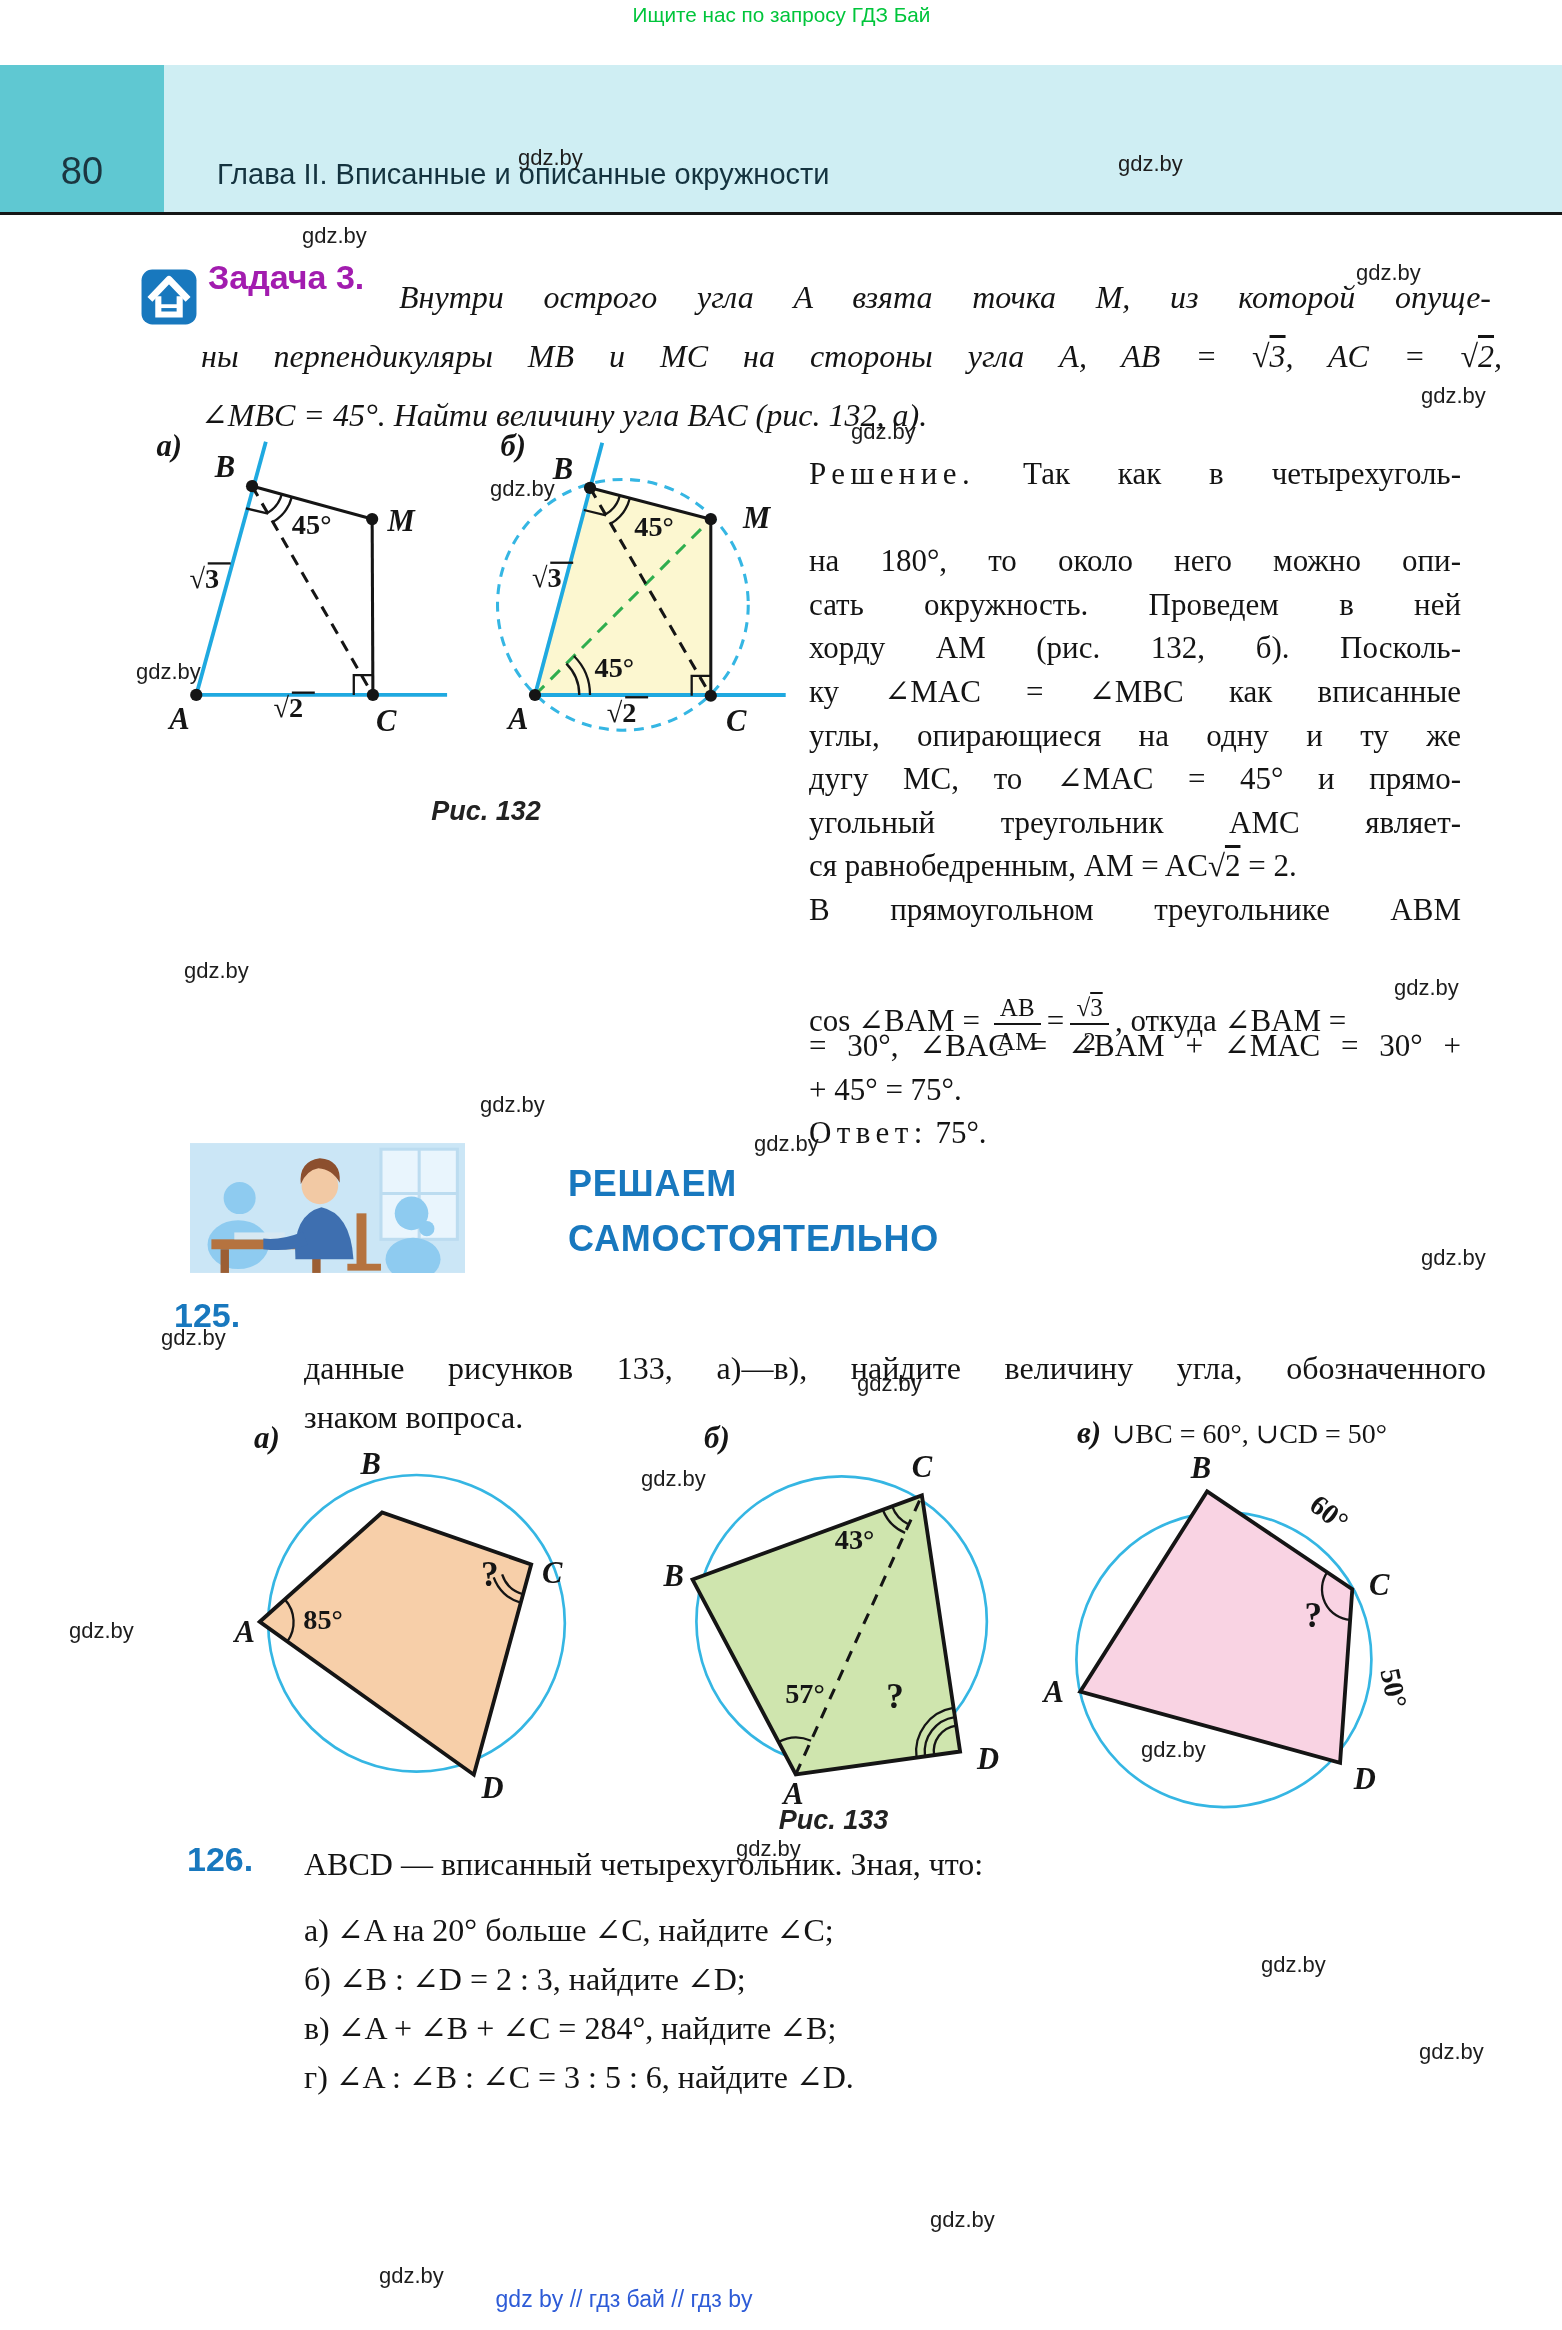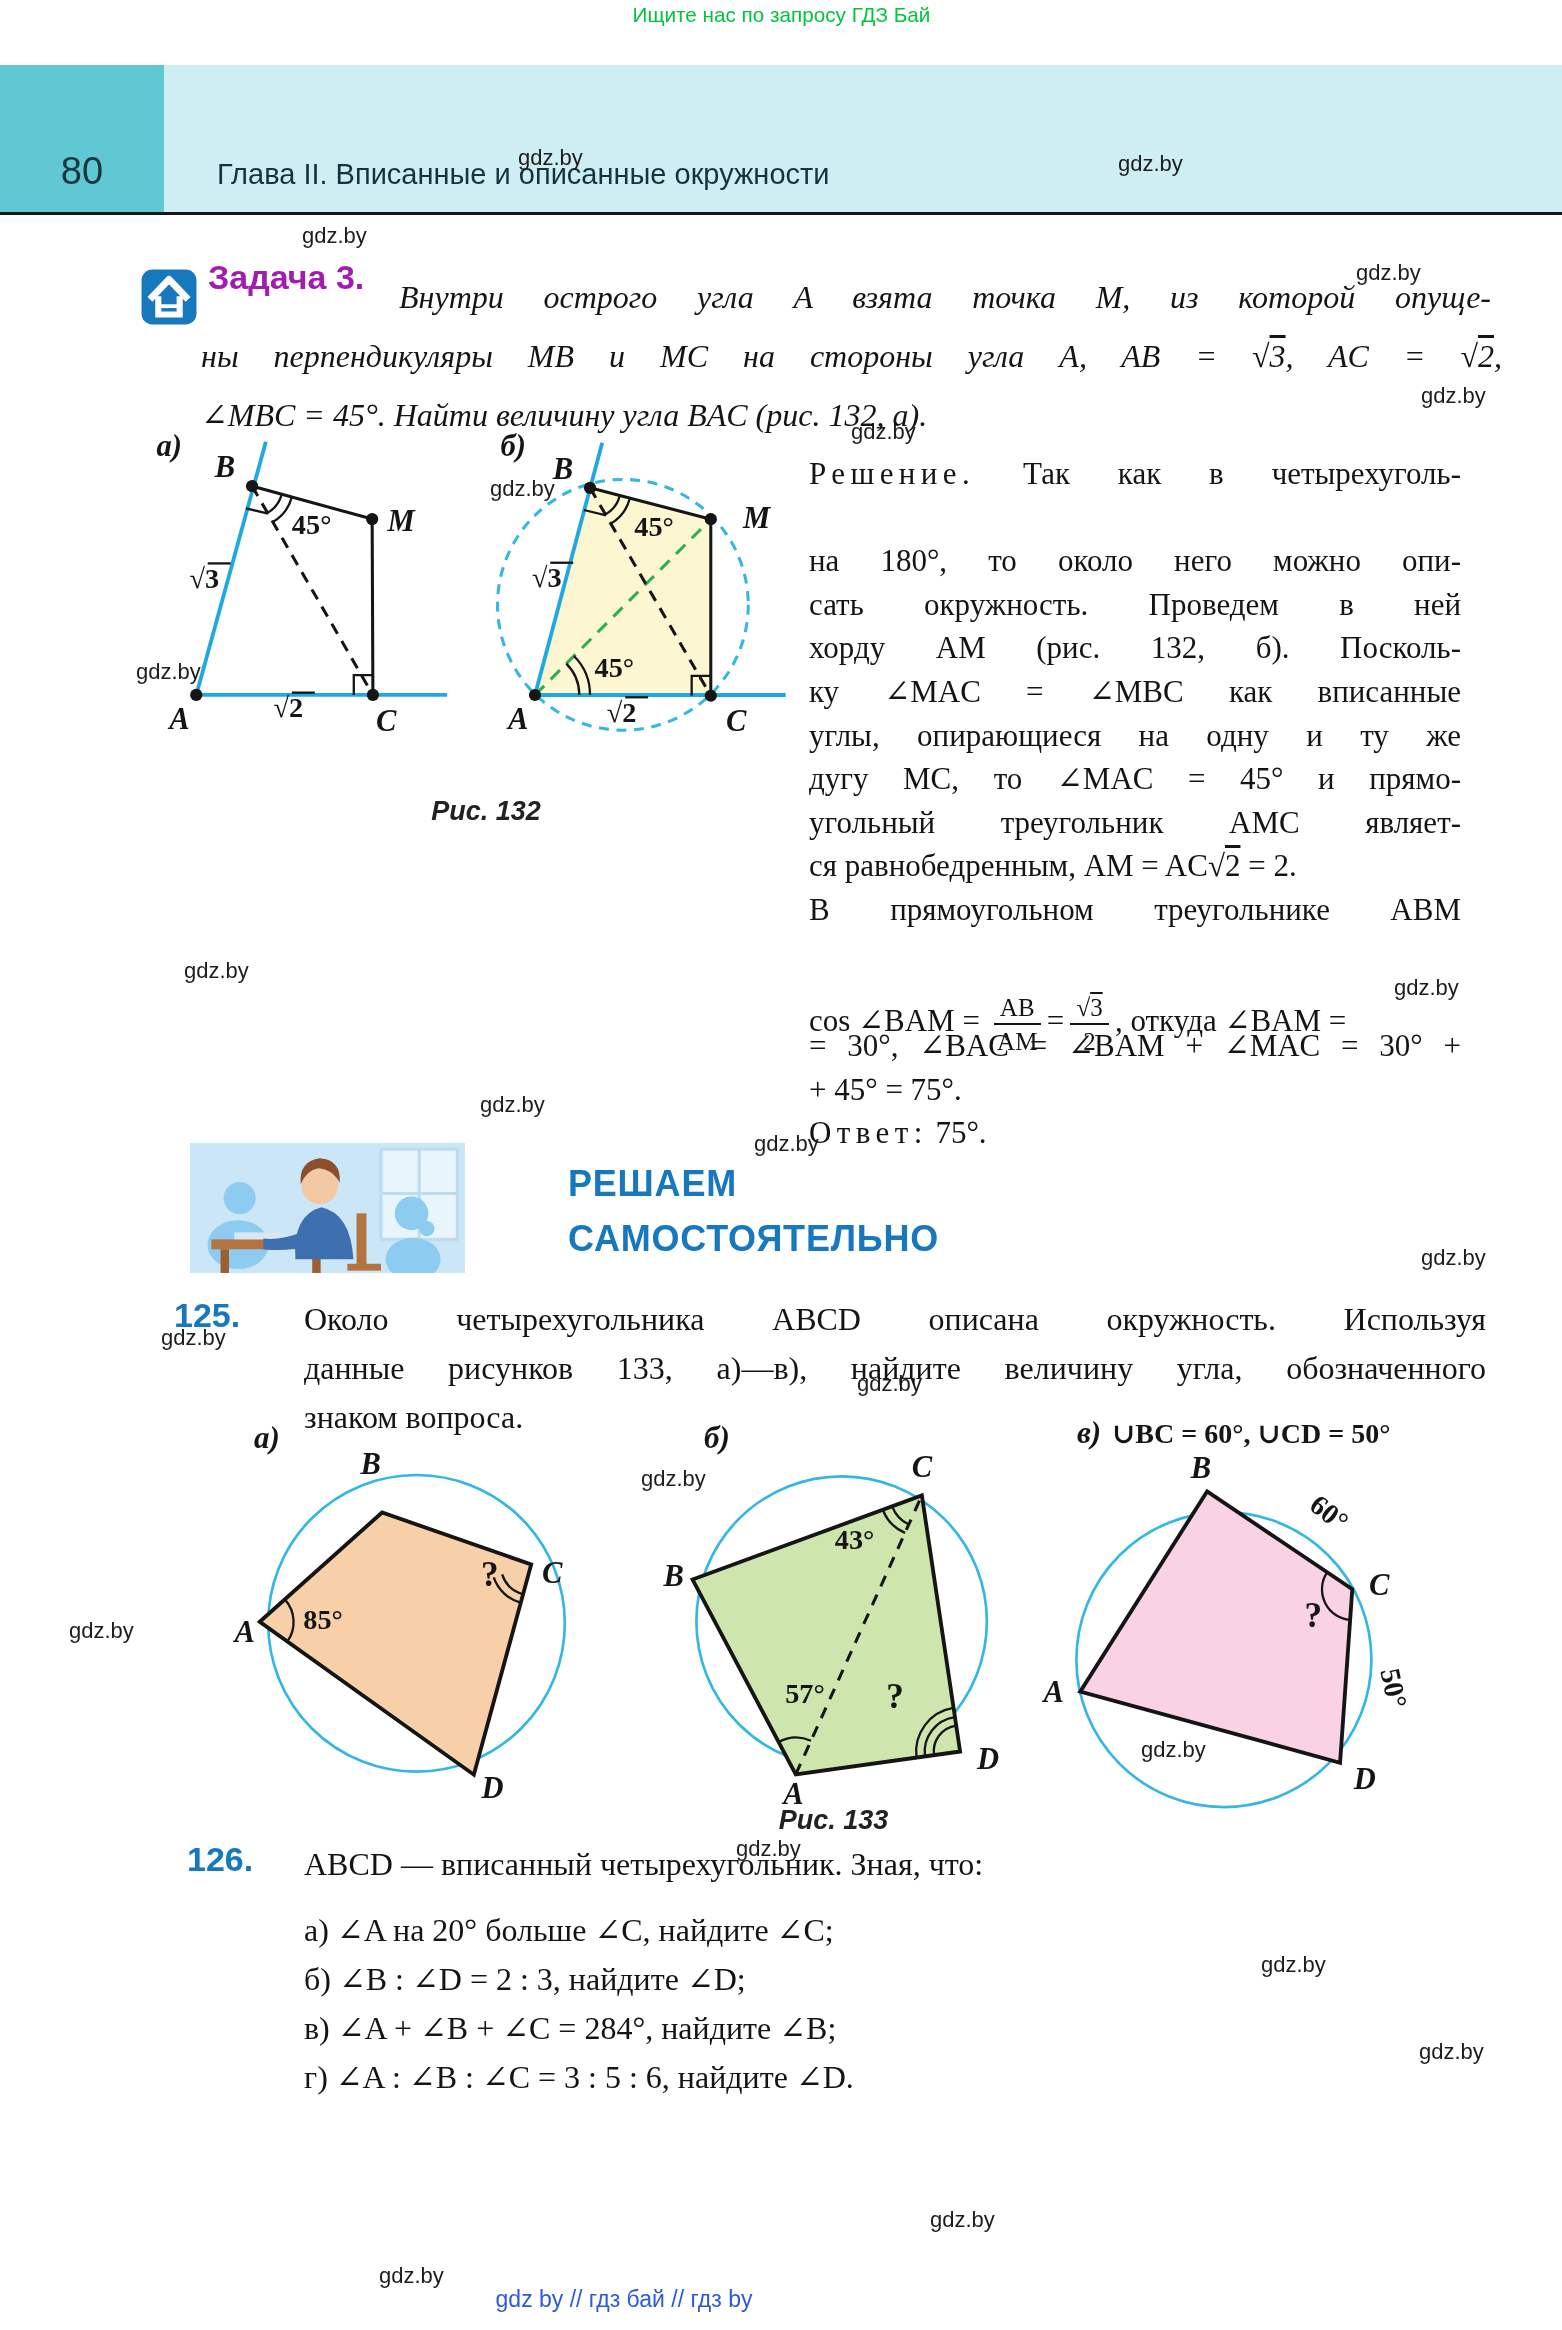--- a/index.html
+++ b/index.html
@@ -28,21 +28,21 @@
   .spaced{letter-spacing:5.4px;}
   .frac{display:inline-block;vertical-align:middle;text-align:center;margin:0 6.1px;font-size:25px;line-height:1.08;}
   .frac .num{display:block;border-bottom:2.3px solid #151515;padding:0 6.1px 2.3px;}
   .frac .den{display:block;padding-top:2.3px;}
   
   .selfwork{position:absolute;font:700 36px "Liberation Sans",sans-serif;color:#1878be;letter-spacing:0.8px;white-space:nowrap;}
   
   .pnum{position:absolute;font:700 34px "Liberation Sans",sans-serif;color:#1878be;}
   .pline{position:absolute;font-size:32px;line-height:44px;color:#141414;}
   .fig-sub{position:absolute;font:700 italic 31px "Liberation Serif","DejaVu Serif",serif;color:#151515;white-space:nowrap;}
-  .fig-sub .hdr{font-style:normal;font-weight:700;font-size:28px;margin-left:10.7px;}
+  .fig-sub .hdr{font-style:normal;font-weight:400;font-size:28px;margin-left:10.7px;}
   .caption{position:absolute;text-align:center;font:600 italic 27px "Liberation Sans",sans-serif;color:#222;}
   .footer{position:absolute;left:0;top:2286px;width:1248px;text-align:center;
           font:23px "Liberation Sans",sans-serif;color:#2d5bd7;}
   
   svg text{font-family:"Liberation Serif","DejaVu Serif",serif;font-weight:700;font-style:italic;
            font-size:40px;fill:#151515;}
   svg text.deg{font-style:normal;font-weight:600;font-size:37px;}
   svg text.q{font-style:normal;font-weight:700;font-size:46px;}
   svg text.srt{font-style:normal;font-weight:700;font-size:37px;}
 </style>
@@ -222,21 +222,20 @@
       <path d="M 148 116 Q 118 128 96 125 L 96 139 Q 130 143 154 133 Z" fill="#3e6fb0"></path>
       <circle cx="170" cy="56" r="24" fill="#f2c9a4"></circle>
       <path d="M 145 54 Q 142 24 170 20 Q 198 22 196 52 Q 186 34 168 33 Q 152 36 145 54 Z" fill="#8c4f2e"></path>
     </g>
   </svg>
 
   <div class="selfwork" style="left:568px;top:1163px">РЕШАЕМ</div>
   <div class="selfwork" style="left:568px;top:1218px">САМОСТОЯТЕЛЬНО</div>
 
   <div class="pnum" style="left:174px;top:1296px">125.</div>
-  <div class="pline just" style="left:304px;top:1297px;width:1182px">Около четырехугольника ABCD описана окружность. Используя</div>
   <div class="pline just" style="left:304px;top:1346px;width:1182px">данные рисунков 133, а)—в), найдите величину угла, обозначенного</div>
   <div class="pline" style="left:304px;top:1395px">знаком вопроса.</div>
 
   <div class="fig-sub" style="left:254px;top:1420px">а)</div>
   <div class="fig-sub" style="left:704px;top:1420px">б)</div>
   <div class="fig-sub" style="left:1077px;top:1415px">
     <span>в)</span><span class="hdr">∪BC = 60°, ∪CD = 50°</span>
   </div>
 
   <svg class="abs" style="left:233px;top:1448px" width="367" height="356" viewBox="0 0 480 465">

